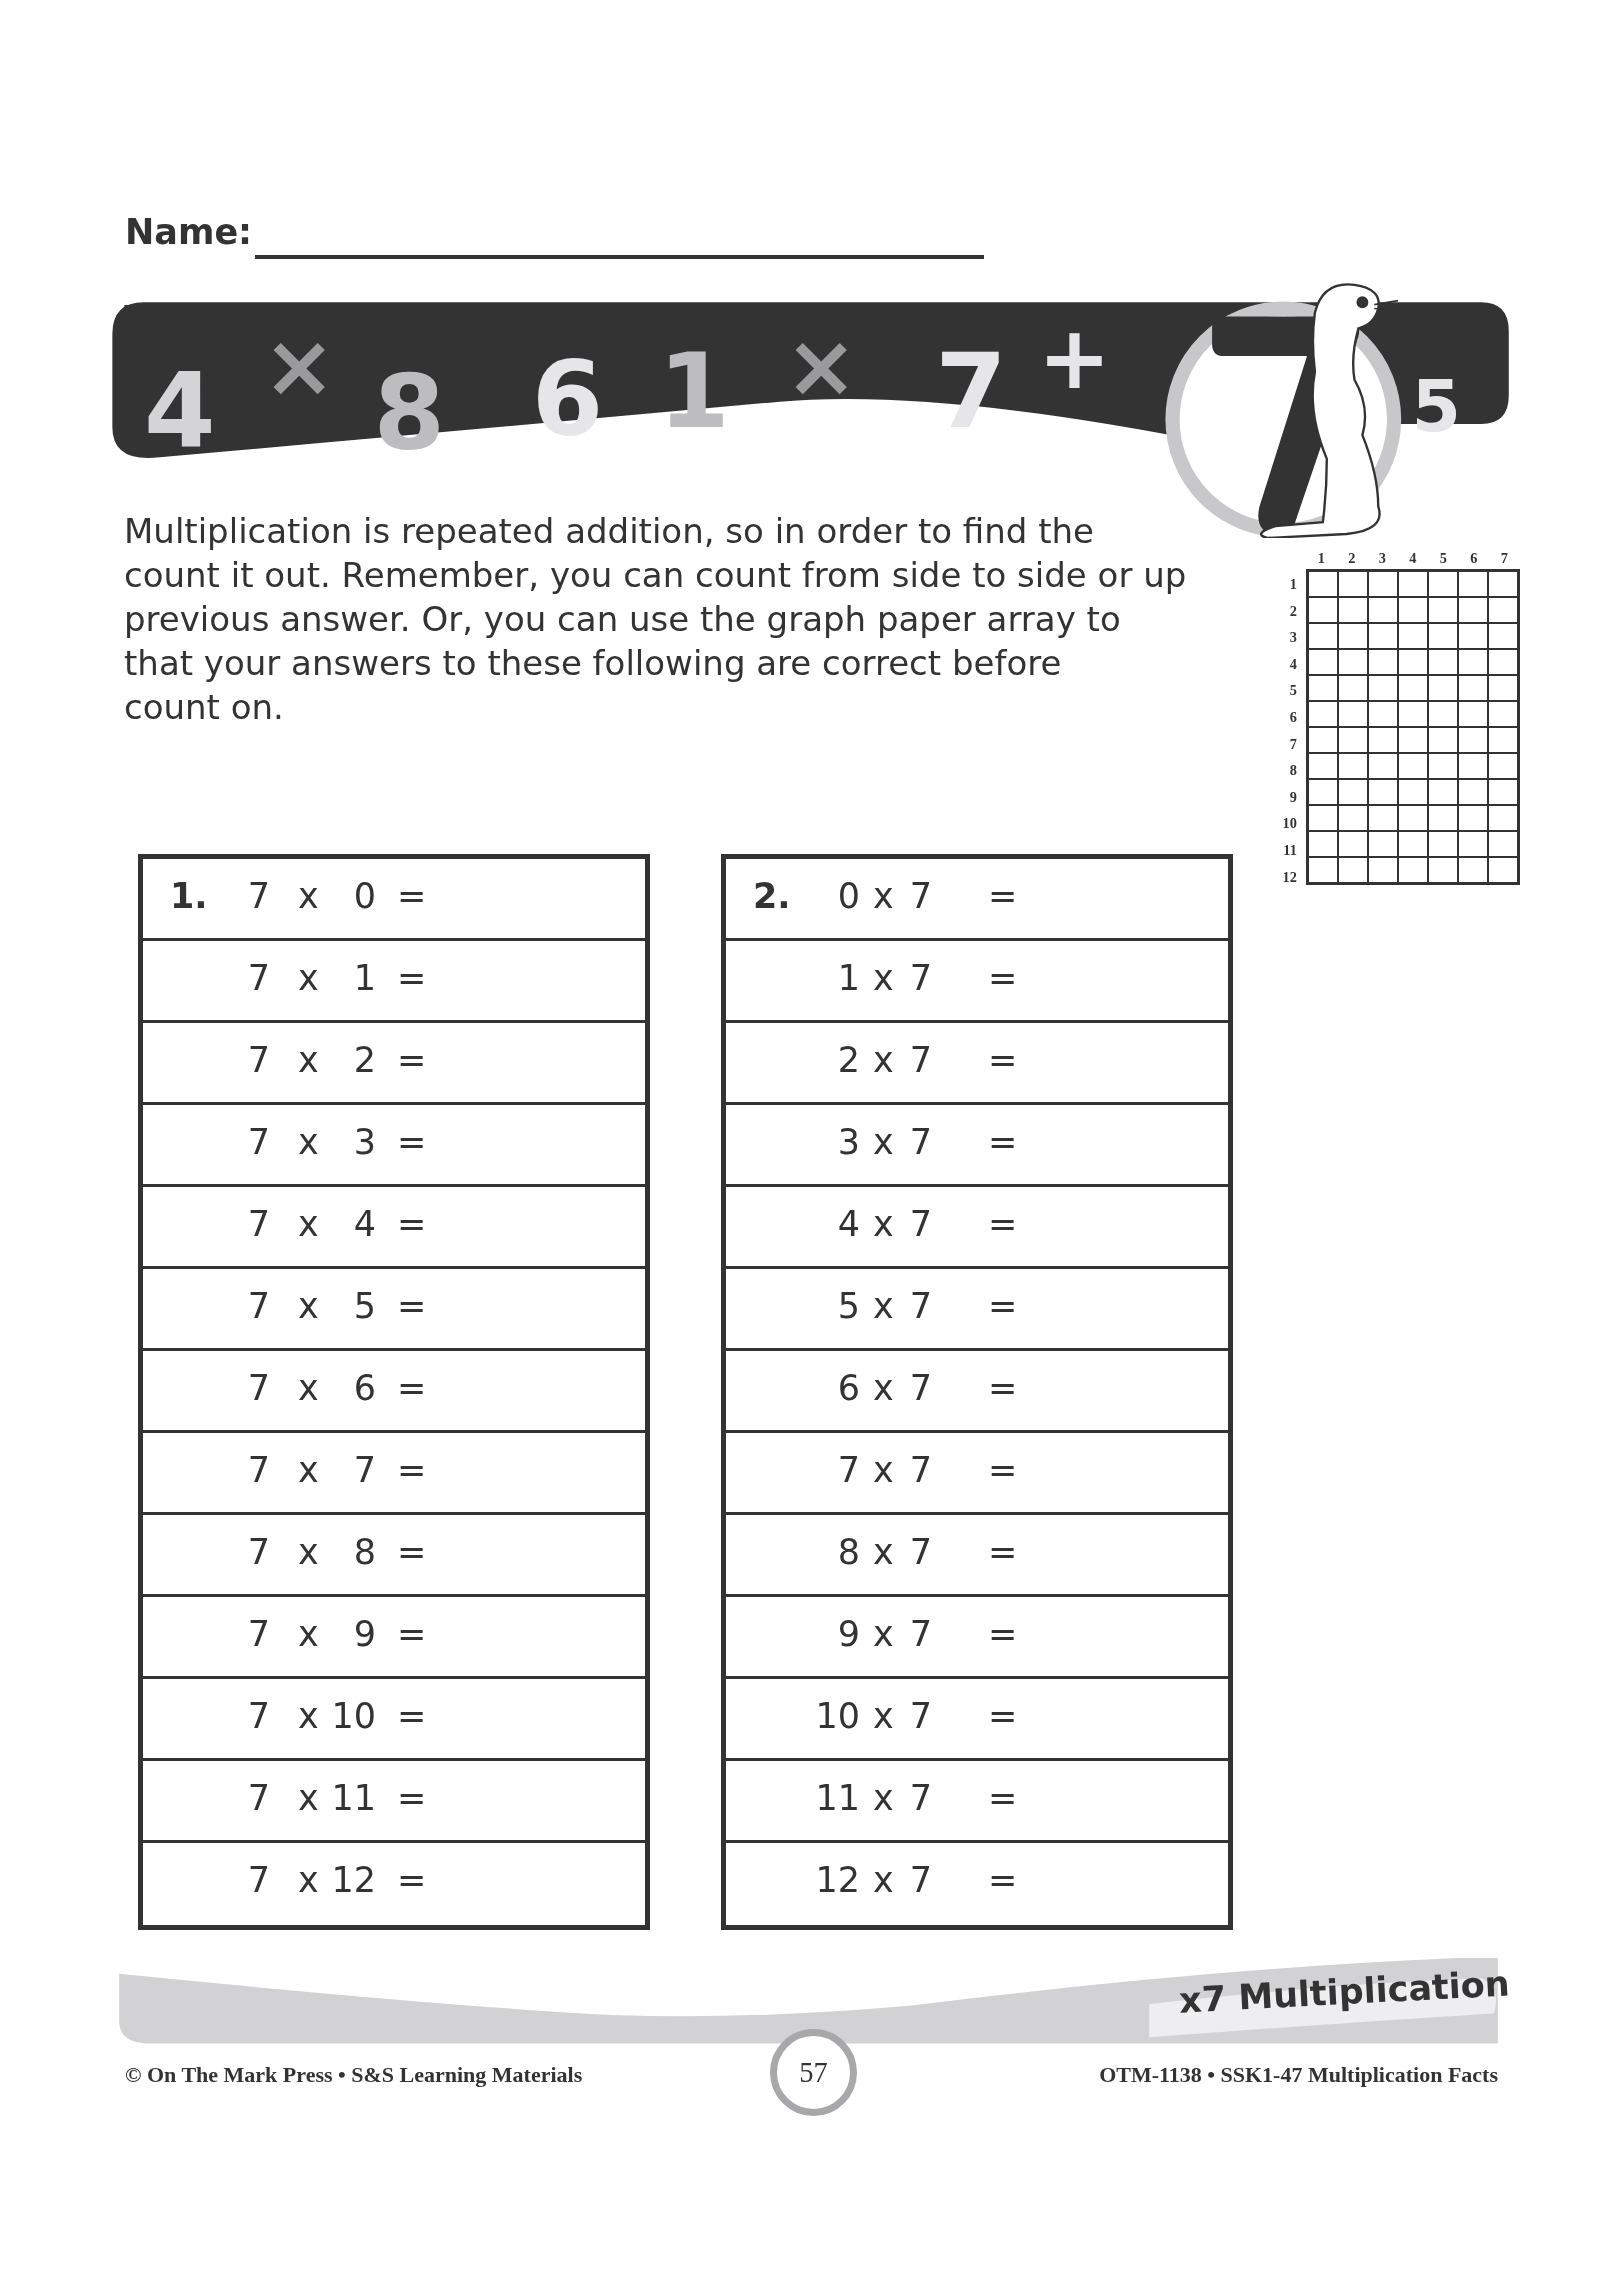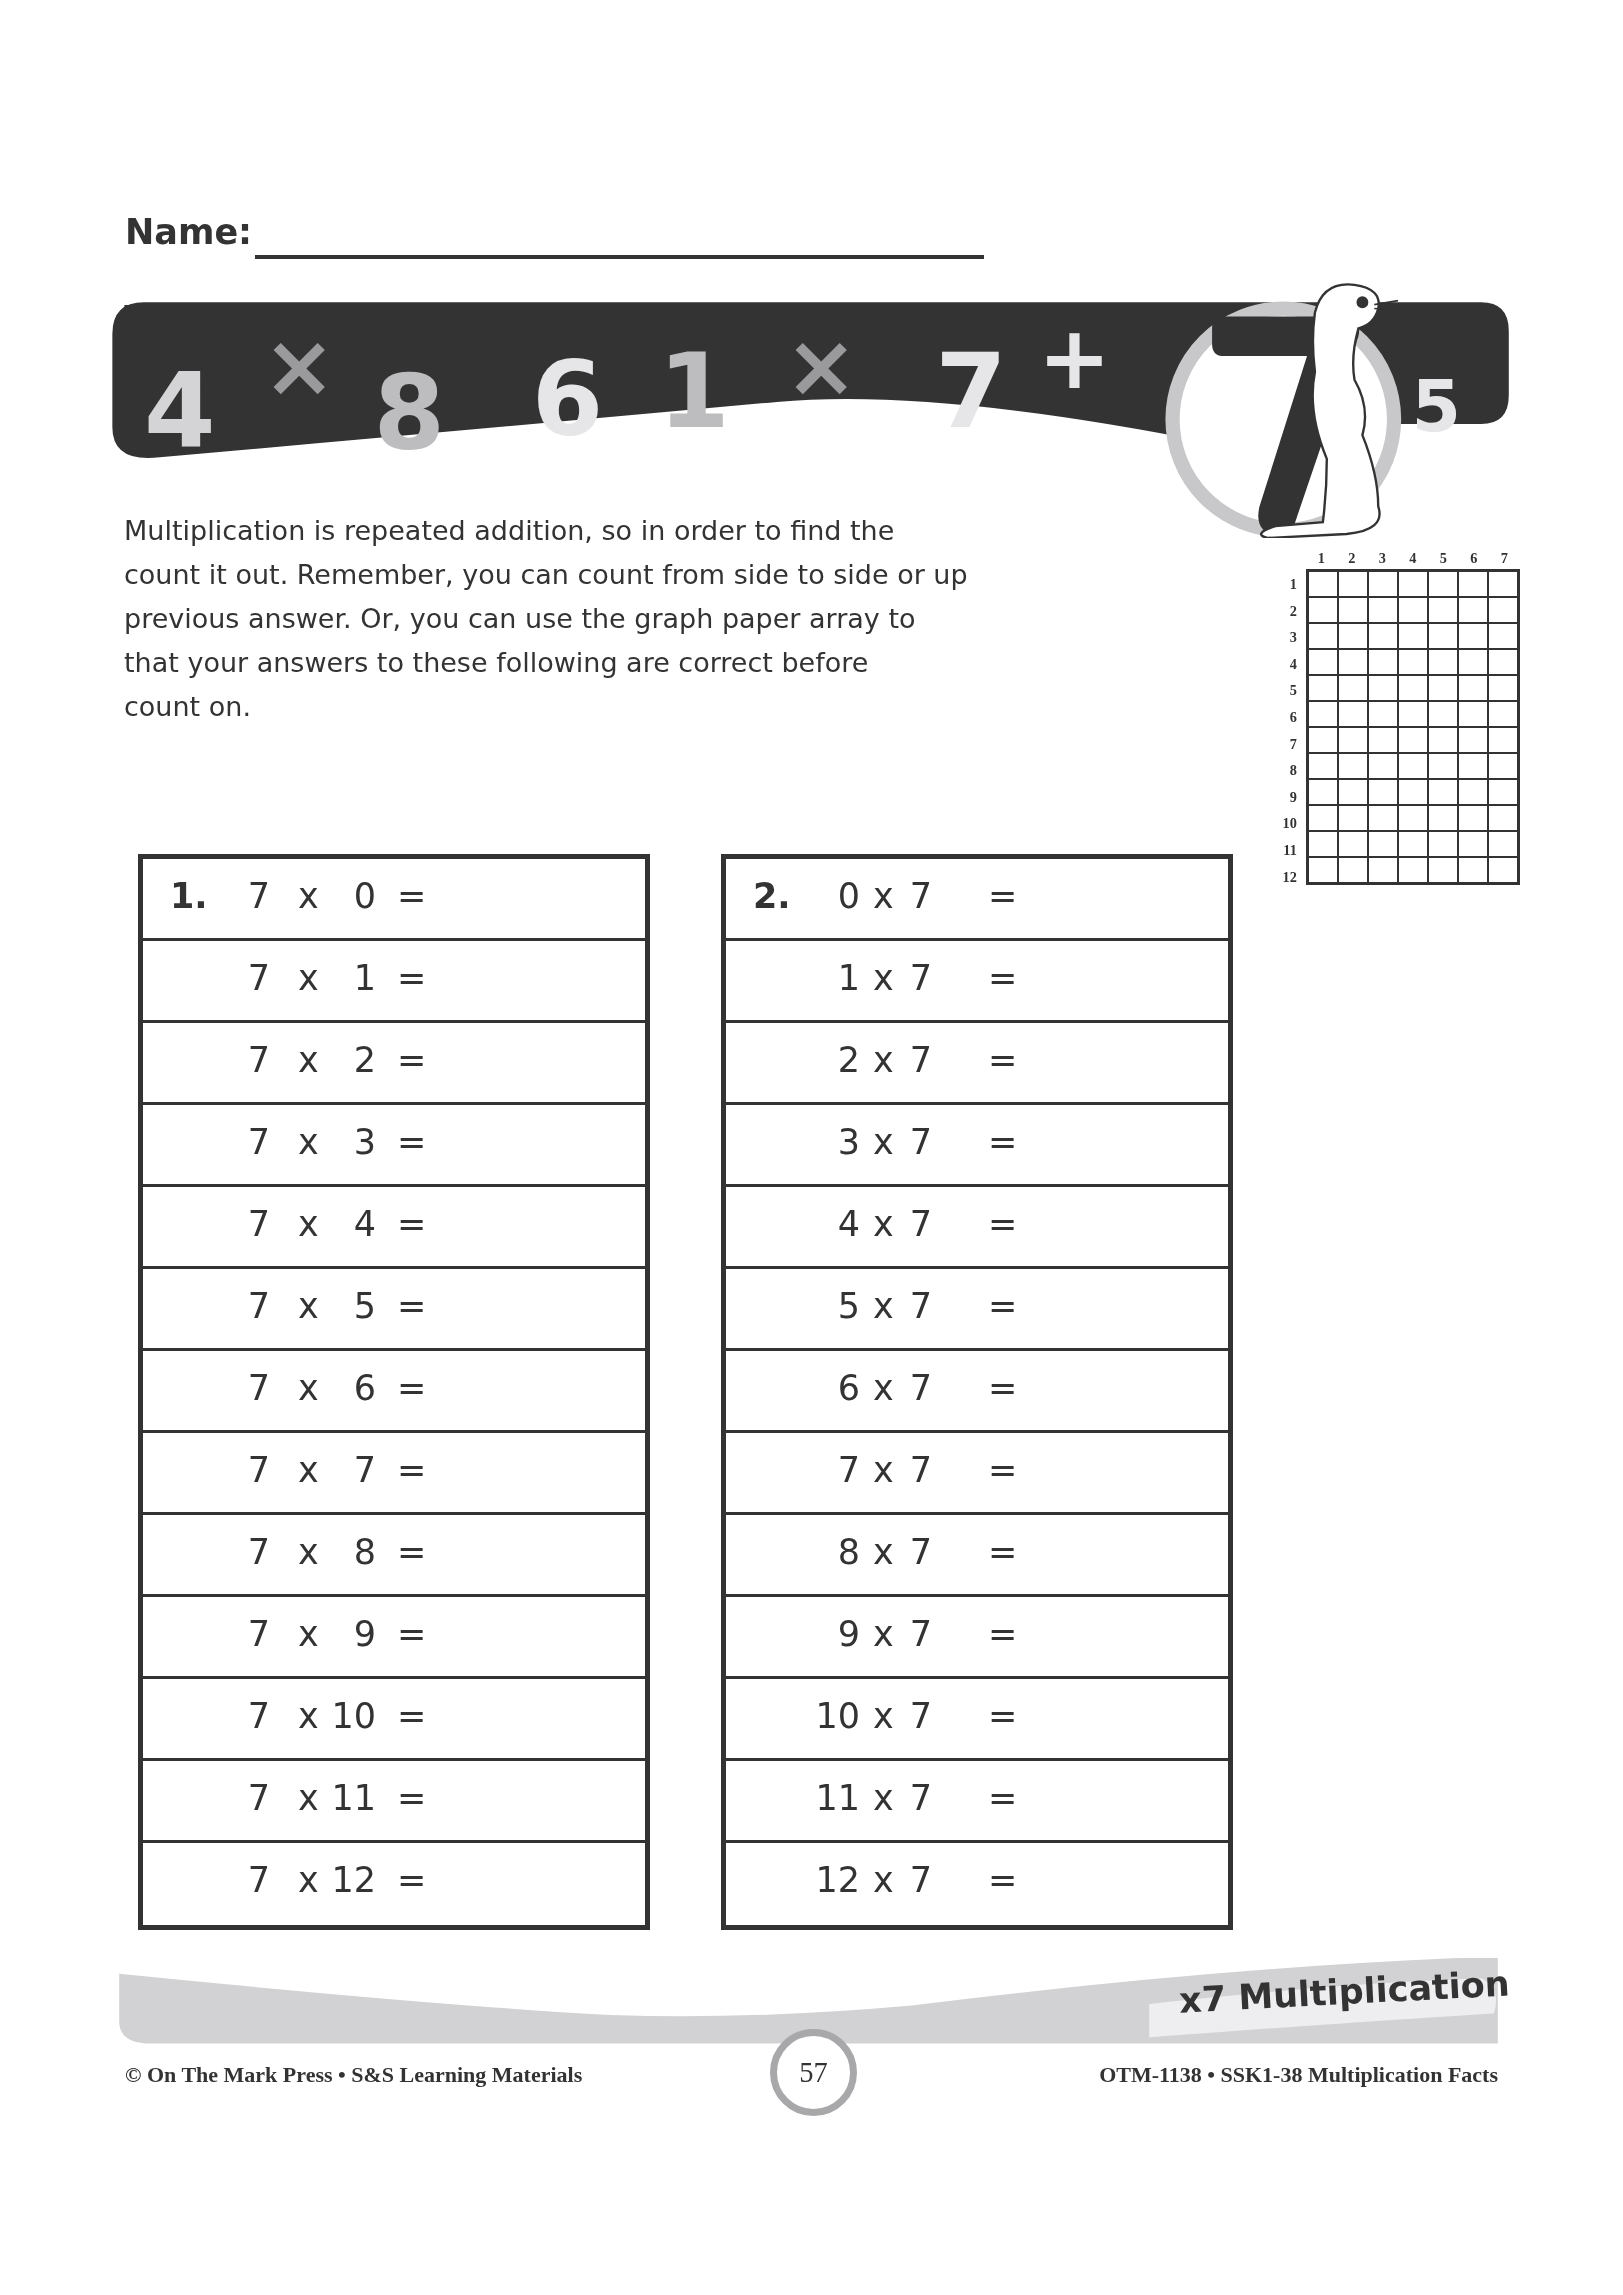--- a/index.html
+++ b/index.html
@@ -2,21 +2,21 @@
 <html style="font-size:12.7px"><head>
   <meta charset="utf-8">
   <style>
     html, body { margin:0; padding:0; background:#ffffff; }
     body { width:1623px; height:2295px; position:relative; overflow:hidden; font-family:"DejaVu Sans", sans-serif; color:#333333; }
     .abs { position:absolute; }
     .name-label { left:125px; top:212px; font-size:35px; font-weight:bold; color:#333; }
     .name-line { left:255px; top:255px; width:729px; height:4px; background:#333; }
     .title { left:120px; top:295px; font-size:48px; font-weight:bold; letter-spacing:-0.8px; color:#333; white-space:nowrap; }
     .banner-svg { left:103px; top:269px; }
-    .intro { left:124px; top:509px; width:1126px; font-size:27px; line-height:44px; color:#333; }
+    .intro { left:124px; top:509px; width:1126px; font-size:34px; line-height:44px; color:#333; }
     .intro span { display:block; white-space:nowrap; }
     .grid-wrap { left:1268px; top:539px; }
     .grid-colnums { position:absolute; left:38px; top:11px; display:flex; }
     .grid-colnums span { width:30.5px; text-align:center; font-family:"Liberation Serif", serif; font-weight:bold; font-size:14.3px; color:#333; }
     .grid-rownums { position:absolute; left:0px; top:32px; }
     .grid-rownums span { display:block; height:26.6px; line-height:26.6px; width:32px; text-align:right; font-family:"Liberation Serif", serif; font-weight:bold; font-size:14.3px; color:#333; }
     .grid { position:absolute; left:38px; top:30px; border-collapse:collapse; border:3.2px solid #333; }
     .grid td { width:28px; height:24px; border:2px solid #333; padding:0; }
     .table-box { position:absolute; top:854px; width:512px; border:5.5px solid #333; box-sizing:border-box; }
     .table-row { height:82px; border-bottom:3.2px solid #333; box-sizing:border-box; position:relative; font-family:"DejaVu Sans", sans-serif; font-size:35px; color:#333; }
@@ -373,14 +373,14 @@
 
 <svg class="abs footer-band" width="1379" height="103" viewBox="0 0 1740 130">
   <path d="M0,20 Q400,60 620,72 Q800,78 1000,60 Q1400,10 1740,-2 L1740,108 L40,108 Q0,108 0,80 Z" fill="#d2d2d4"></path>
   <path d="M1300,58 Q1560,30 1720,26 Q1745,40 1735,70 Q1600,78 1300,100 Z" fill="#eeeef0"></path>
 </svg>
 <div class="abs tag-label">x7 Multiplication</div>
 <div class="abs page-circle">
   <span>57</span>
 </div>
 <div class="abs footer-left">© On The Mark Press • S&amp;S Learning Materials</div>
-<div class="abs footer-right">OTM-1138 • SSK1-38 Multiplication Facts</div>
+<div class="abs footer-right">OTM-1138 • SSK1-47 Multiplication Facts</div>
 
 
 </body></html>

